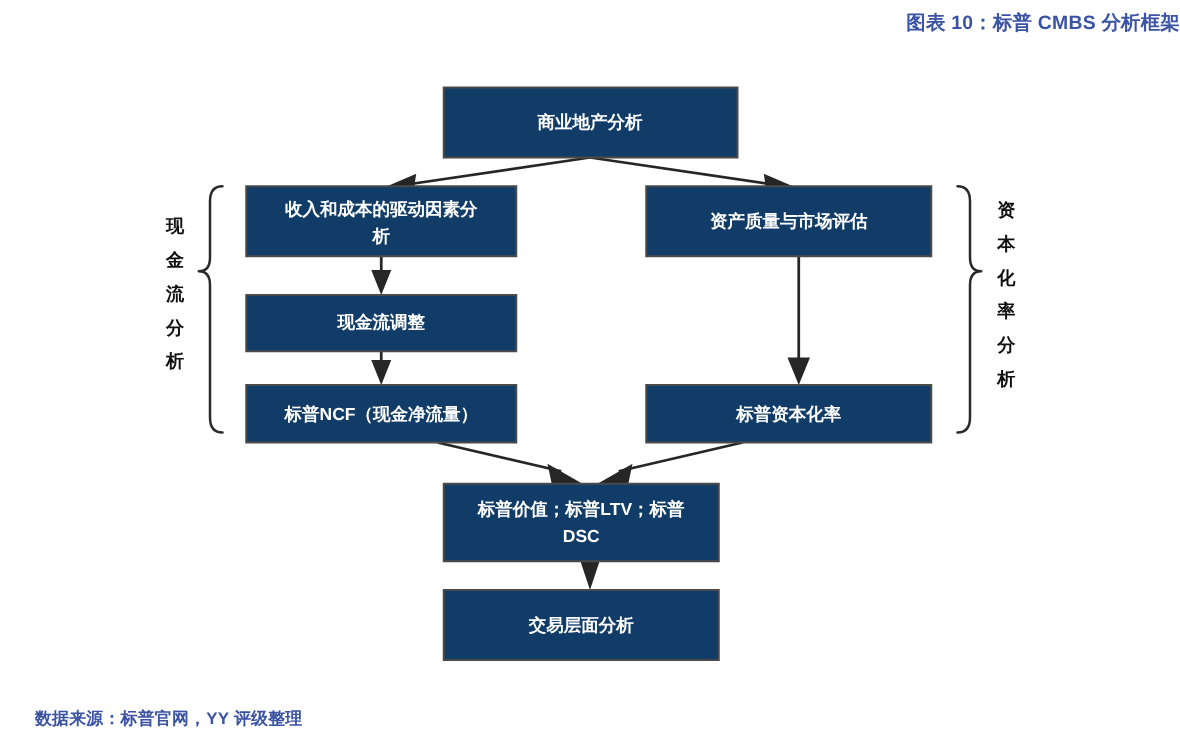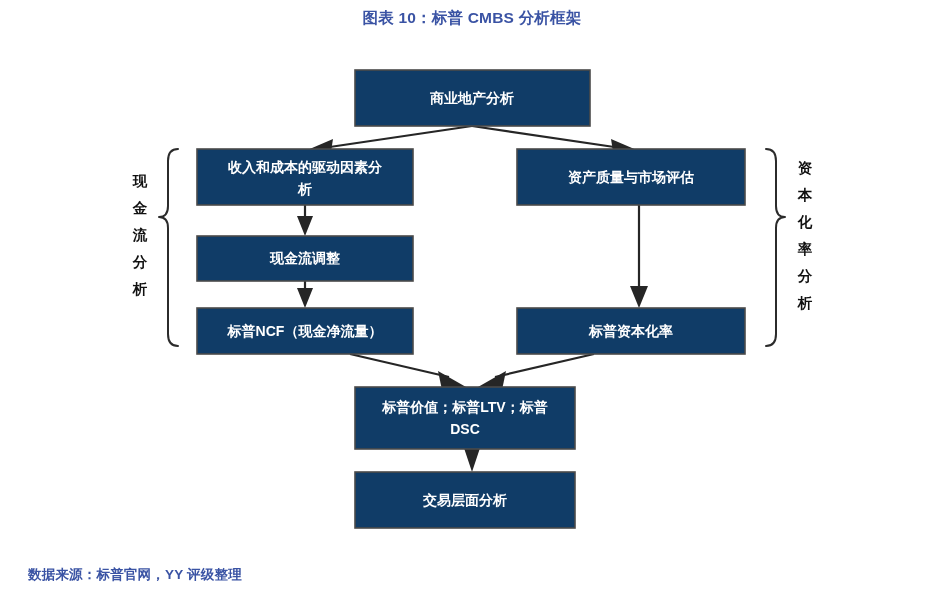--- a/index.html
+++ b/index.html
@@ -12,21 +12,21 @@
     height: 605px;
     font-family: "Liberation Sans", "DejaVu Sans", sans-serif;
     overflow: hidden;
     position: relative;
   }
   #chart-title {
     position: absolute;
     top: 8px;
     left: 0;
     width: 944px;
-    text-align: center;
+    text-align: right;
     font-size: 15.5px;
     font-weight: bold;
     color: #3a53a4;
     letter-spacing: 0.2px;
   }
   #diagram-canvas {
     position: absolute;
     top: 44px;
     left: 0;
     width: 944px;

